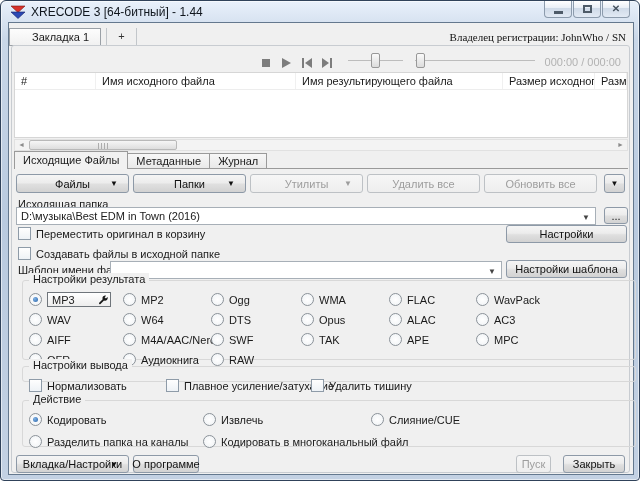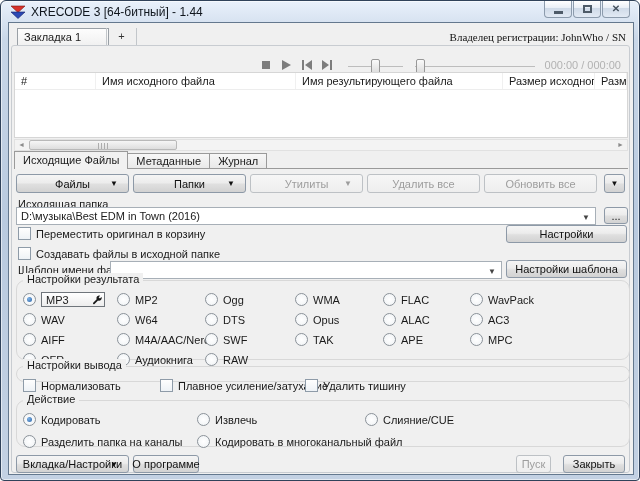--- a/index.html
+++ b/index.html
@@ -17,30 +17,30 @@
   .cap{width:28px;height:17px;border:1px solid #8c9bac;border-top:none;border-radius:0 0 4px 4px;
     background:linear-gradient(#ffffff,#e8eef6 45%,#cfdae8 46%,#e2eaf4);
     display:flex;align-items:center;justify-content:center;cursor:default;}
   .g-min{width:9px;height:3px;background:#4e5b68;margin-top:6px;}
   .g-max{width:9px;height:8px;border:2px solid #4e5b68;}
   .g-close{font-size:10px;font-weight:bold;color:#45515e;line-height:1;}
   
   .client{position:absolute;left:7px;top:21px;width:626px;height:453px;
     background:#f0f0f0;border:1px solid #64788e;}
   
-  .doc-tab{position:absolute;left:8px;top:5px;width:92px;height:18px;border:1px solid #9aa0a6;
-    background:linear-gradient(#fdfdfd,#f1f1f1);line-height:16px;padding-left:6px;}
+  .doc-tab{position:absolute;left:0;top:5px;width:92px;height:18px;border:1px solid #9aa0a6;
+    background:linear-gradient(#fdfdfd,#f1f1f1);line-height:16px;padding-left:22px;}
   .vsep{position:absolute;top:5px;width:1px;height:18px;background:#c2c6ca;}
   .add-tab{position:absolute;left:98px;top:5px;width:29px;height:18px;text-align:center;line-height:17px;color:#333;}
   .reg{position:absolute;right:7px;top:8px;color:#111;font-family:Liberation Serif, serif;}
   
   .panel{position:absolute;left:2px;top:22px;width:619px;height:428px;background:#f0f0f0;
     border:1px solid #c8ccd1;border-radius:3px;}
   
-  .player{position:absolute;right:8px;top:13px;height:18px;display:flex;align-items:flex-start;}
+  .player{position:absolute;right:8px;top:4px;height:18px;display:flex;align-items:flex-end;}
   .picon{width:10px;height:11px;margin-right:10px;display:flex;align-items:center;}
   .slider{position:relative;height:15px;}
   .slider .track{position:absolute;left:0;right:0;top:7px;height:1px;background:#bdbdbd;}
   .slider .thumb{position:absolute;top:0;width:9px;height:15px;border:1px solid #989898;border-radius:2px;
     background:linear-gradient(#fafafa,#dcdcdc);}
   .ptime{margin-left:10px;color:#b2b2b2;}
   
   .ftable{position:absolute;left:2px;top:26px;width:614px;height:66px;background:#fff;border:1px solid #d6d6d6;overflow:hidden;}
   .fhead{display:flex;height:17px;border-bottom:1px solid #ededed;white-space:nowrap;}
   .fcol{padding:2px 0 0 6px;border-right:1px solid #f0f0f0;overflow:hidden;flex:none;}
@@ -72,21 +72,21 @@
     white-space:nowrap;overflow:hidden;}
   .combo .arr{position:absolute;right:5px;top:5px;font-size:8px;color:#444;}
   
   .chk{display:inline-flex;align-items:center;gap:5px;white-space:nowrap;}
   .cb{width:13px;height:13px;border:1px solid #8e9ba8;background:linear-gradient(#fefefe,#eef2f6);flex:none;}
   .radio{display:inline-flex;align-items:center;gap:5px;white-space:nowrap;height:17px;}
   .rb{width:13px;height:13px;border-radius:50%;border:1px solid #8b9299;background:radial-gradient(#ffffff,#eef1f4);flex:none;position:relative;}
   .rb.checked::after{content:"";position:absolute;left:3px;top:3px;width:5px;height:5px;border-radius:50%;
     background:radial-gradient(circle at 35% 35%,#7fb2e5,#2b64a8);}
   
-  .group{position:absolute;left:4px;width:614px;border:1px solid #d8d8d8;border-radius:9px;}
+  .group{position:absolute;left:10px;width:614px;border:1px solid #d8d8d8;border-radius:3px;}
   .glegend{position:absolute;top:-8px;left:6px;background:#f0f0f0;padding:0 4px;white-space:nowrap;}
   .grid{display:grid;row-gap:3px;margin:10px 0 0 6px;}
   .fmt-grid{grid-template-columns:94px 88px 90px 88px 87px auto;}
   .out-grid{grid-template-columns:137px 145px 140px auto;margin-top:12px;}
   .act-grid{grid-template-columns:174px 168px auto;row-gap:5px;}
   .selbox{display:inline-flex;align-items:center;justify-content:space-between;width:64px;height:15px;
     border:1px solid #6f757b;background:linear-gradient(#ffffff,#ededed);padding:0 2px 0 4px;}
   
   .footer-btn{position:absolute;top:409px;height:18px;}
 </style>

